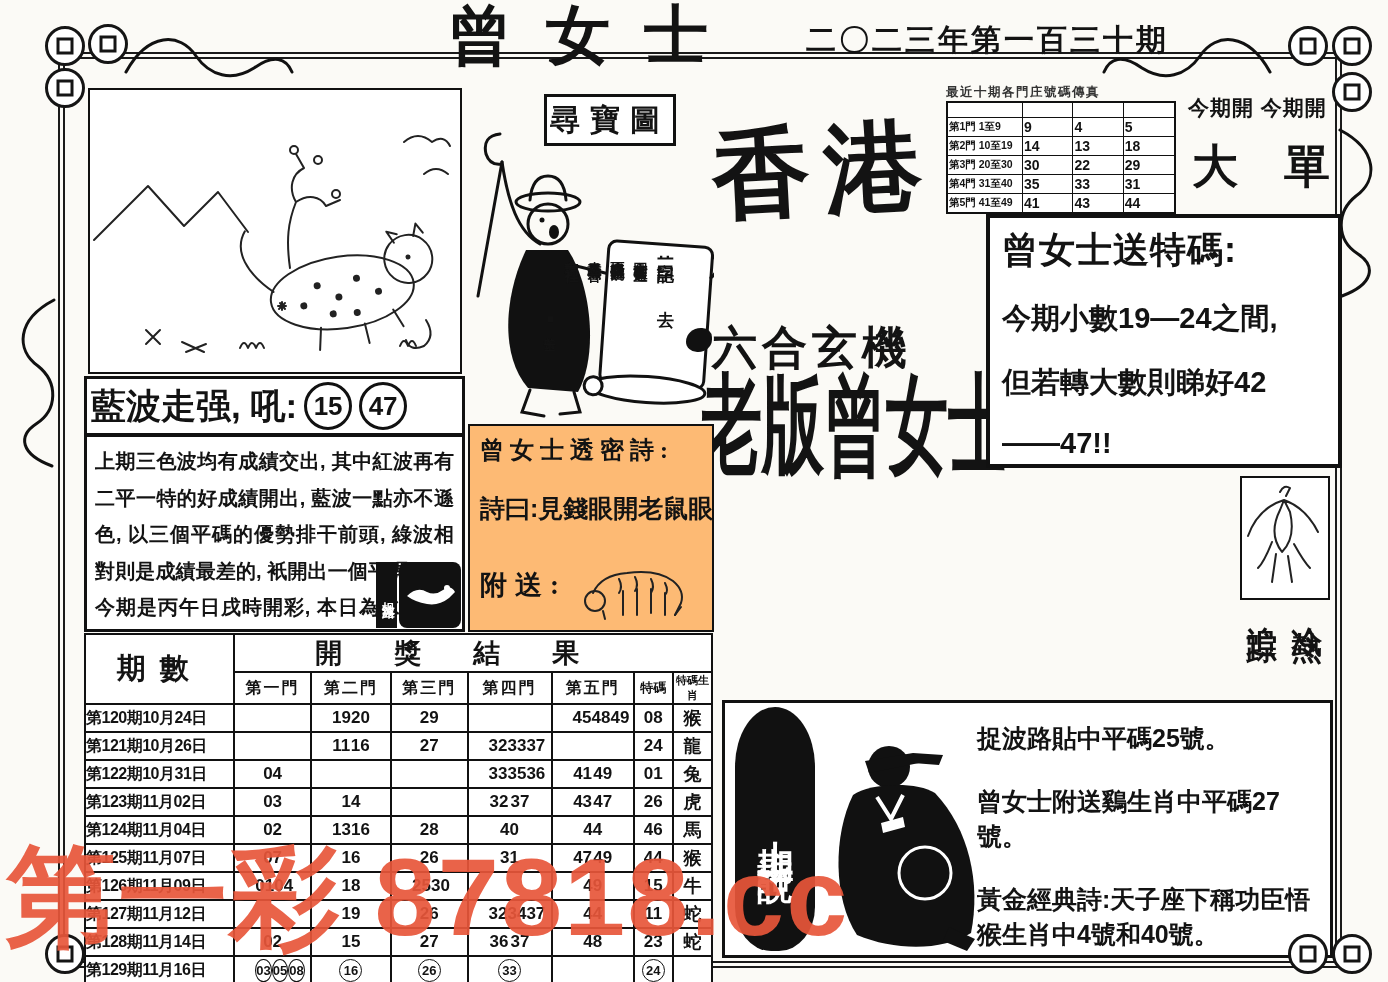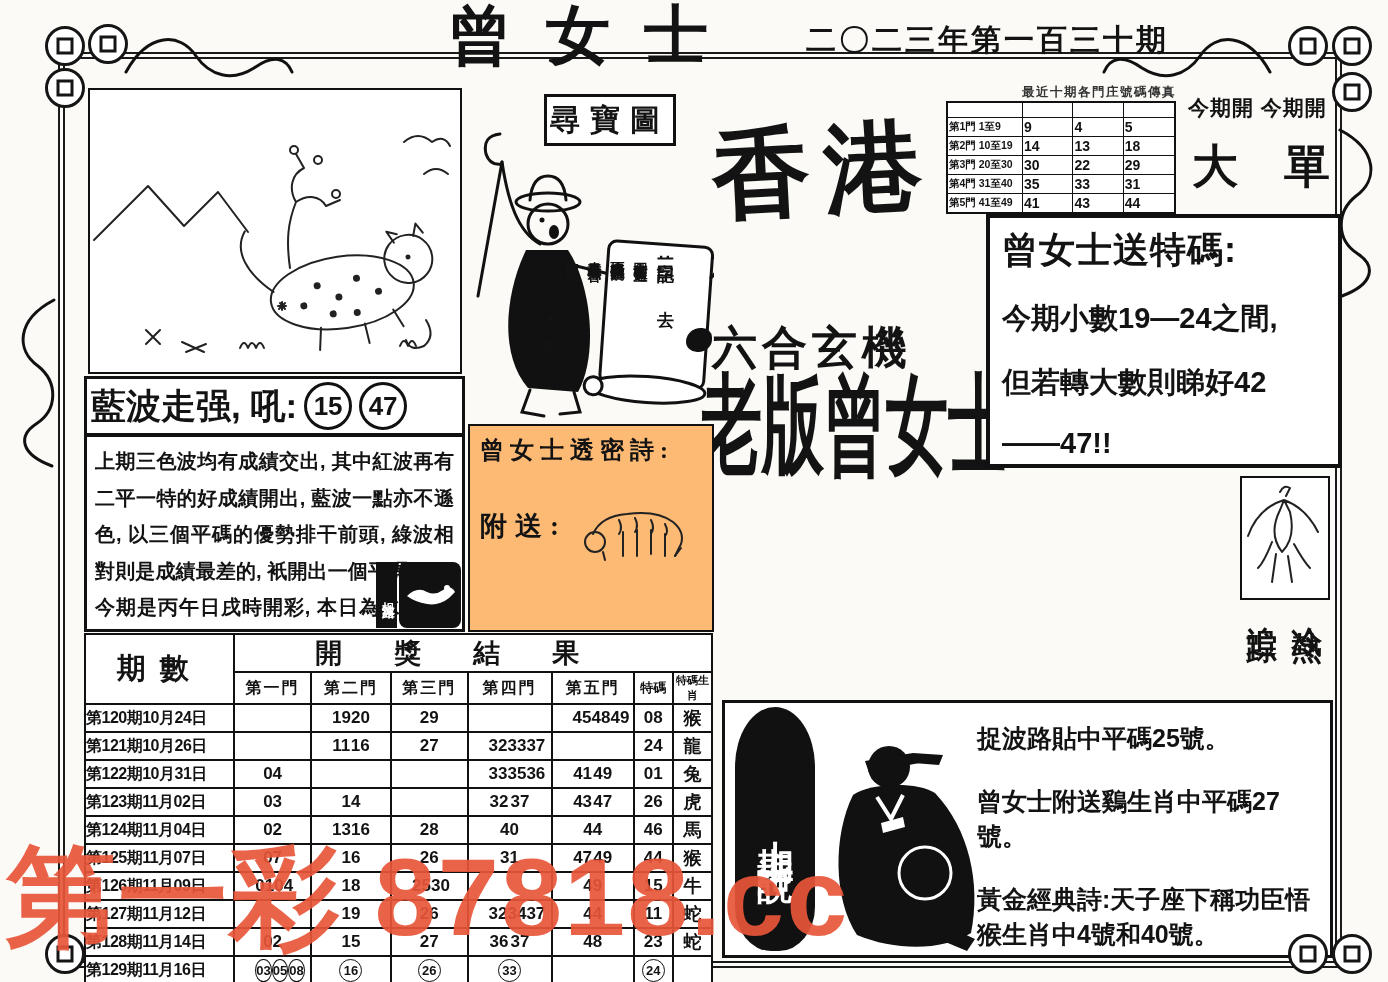--- a/index.html
+++ b/index.html
@@ -23,21 +23,21 @@
         font-size:14px;font-weight:700;line-height:23px;letter-spacing:1px;}
   .poem .intro{font-size:17px;line-height:26px;}
   .poem .sig{font-size:12px;padding-top:62px;line-height:20px;}
   
   .mh-region{position:absolute;left:712px;top:106px;font-family:"Liberation Serif",serif;font-size:98px;font-weight:900;letter-spacing:14px;transform:rotate(-3deg);white-space:nowrap;}
   .mh-sub{position:absolute;left:712px;top:318px;font-size:45px;font-weight:900;letter-spacing:5px;white-space:nowrap;}
   .blot{position:absolute;left:686px;top:328px;width:26px;height:24px;background:#111;border-radius:60% 40% 55% 45%;}
   .mh-brand{position:absolute;left:700px;top:352px;width:300px;font-family:"Liberation Serif",serif;font-size:62px;font-weight:900;transform:scaleY(1.75);transform-origin:0 0;white-space:nowrap;}
   
   .recent{position:absolute;left:946px;top:84px;width:230px;}
-  .rt-title{font-size:12.5px;font-weight:700;letter-spacing:1.5px;text-align:right;color:#333;}
+  .rt-title{font-size:12.5px;font-weight:700;letter-spacing:1.5px;text-align:left;color:#333;}
   .recent table{width:100%;border-collapse:collapse;background:#fff;}
   .recent td{border:1.5px solid #111;height:16px;text-align:left;}
   .recent .rt-head td{height:12px;}
   .rt-label{font-size:10.5px;font-weight:900;white-space:nowrap;width:72px;}
   .rt-val{font-size:14px;font-weight:600;}
   
   .open-panel{position:absolute;left:1188px;top:94px;width:148px;}
   .op-1{font-size:21px;font-weight:900;letter-spacing:1px;white-space:nowrap;}
   .op-2{margin-top:14px;font-size:46px;font-weight:900;display:flex;justify-content:space-between;padding:0 4px;}
   
@@ -259,20 +259,21 @@
         <svg width="62" height="66" viewBox="0 0 62 66">
             <path d="M8,34 q10,-10 20,-4 q8,4 16,-2 q8,-6 12,2 l-6,6 q-10,8 -22,6 q-12,-2 -20,-8 Z" fill="#fff"></path>
             <circle cx="48" cy="26" r="3" fill="#fff"></circle>
           </svg>
       </div>
     </div>
   </div>
 
   <div style="position:absolute;left:468px;top:424px;width:246px;height:208px;border:2px solid #111;background:#fdba74;box-sizing:border-box;padding:8px 10px;">
     <div style="font-family:'Liberation Serif',serif;font-size:24px;font-weight:700;letter-spacing:6px;">曾女士透密詩:</div>
+    <div style="font-size:25px;font-weight:900;margin-top:26px;white-space:nowrap;">詩曰:見錢眼開老鼠眼</div>
     <div style="display:flex;align-items:center;margin-top:24px;">
       <div style="font-family:'Liberation Serif',serif;font-size:27px;font-weight:700;letter-spacing:8px;">附送:</div>
       <svg width="112" height="72" viewBox="0 0 112 72" style="margin-left:12px;">
         <path class="ln" d="M14,44 q8,-18 34,-20 q30,-4 46,8 q12,10 8,22 l-6,12"></path>
         <circle class="ln" cx="16" cy="52" r="10"></circle>
         <path class="ln" d="M24,62 l2,8 M44,42 l0,24 M58,40 l0,26 M72,40 l0,24 M86,44 l0,22 M96,66 l6,-8"></path>
         <path class="ln" d="M40,30 q4,8 0,14 M56,28 q4,8 0,14 M72,30 q4,8 0,14 M86,34 q4,8 0,12"></path>
       </svg>
     </div>
   </div>

